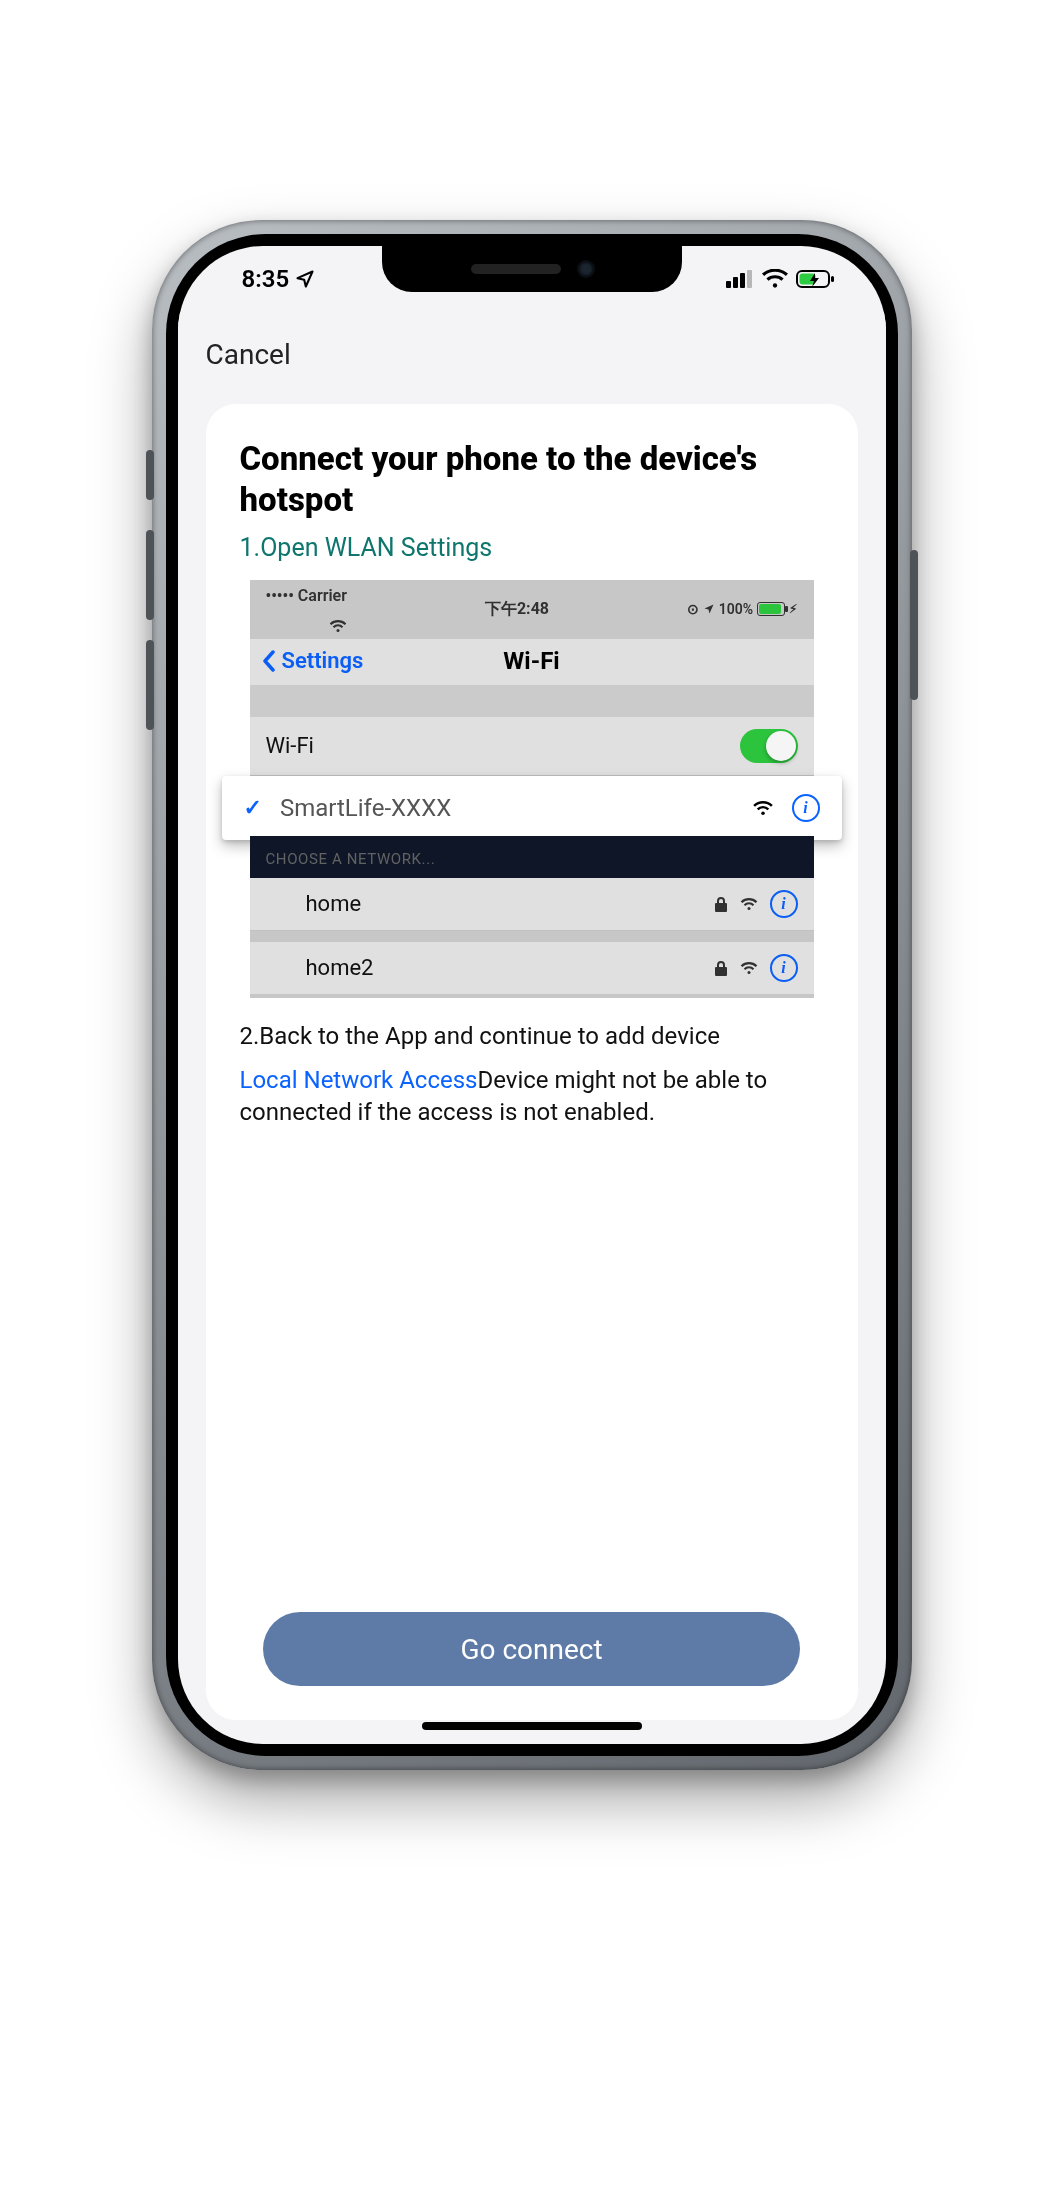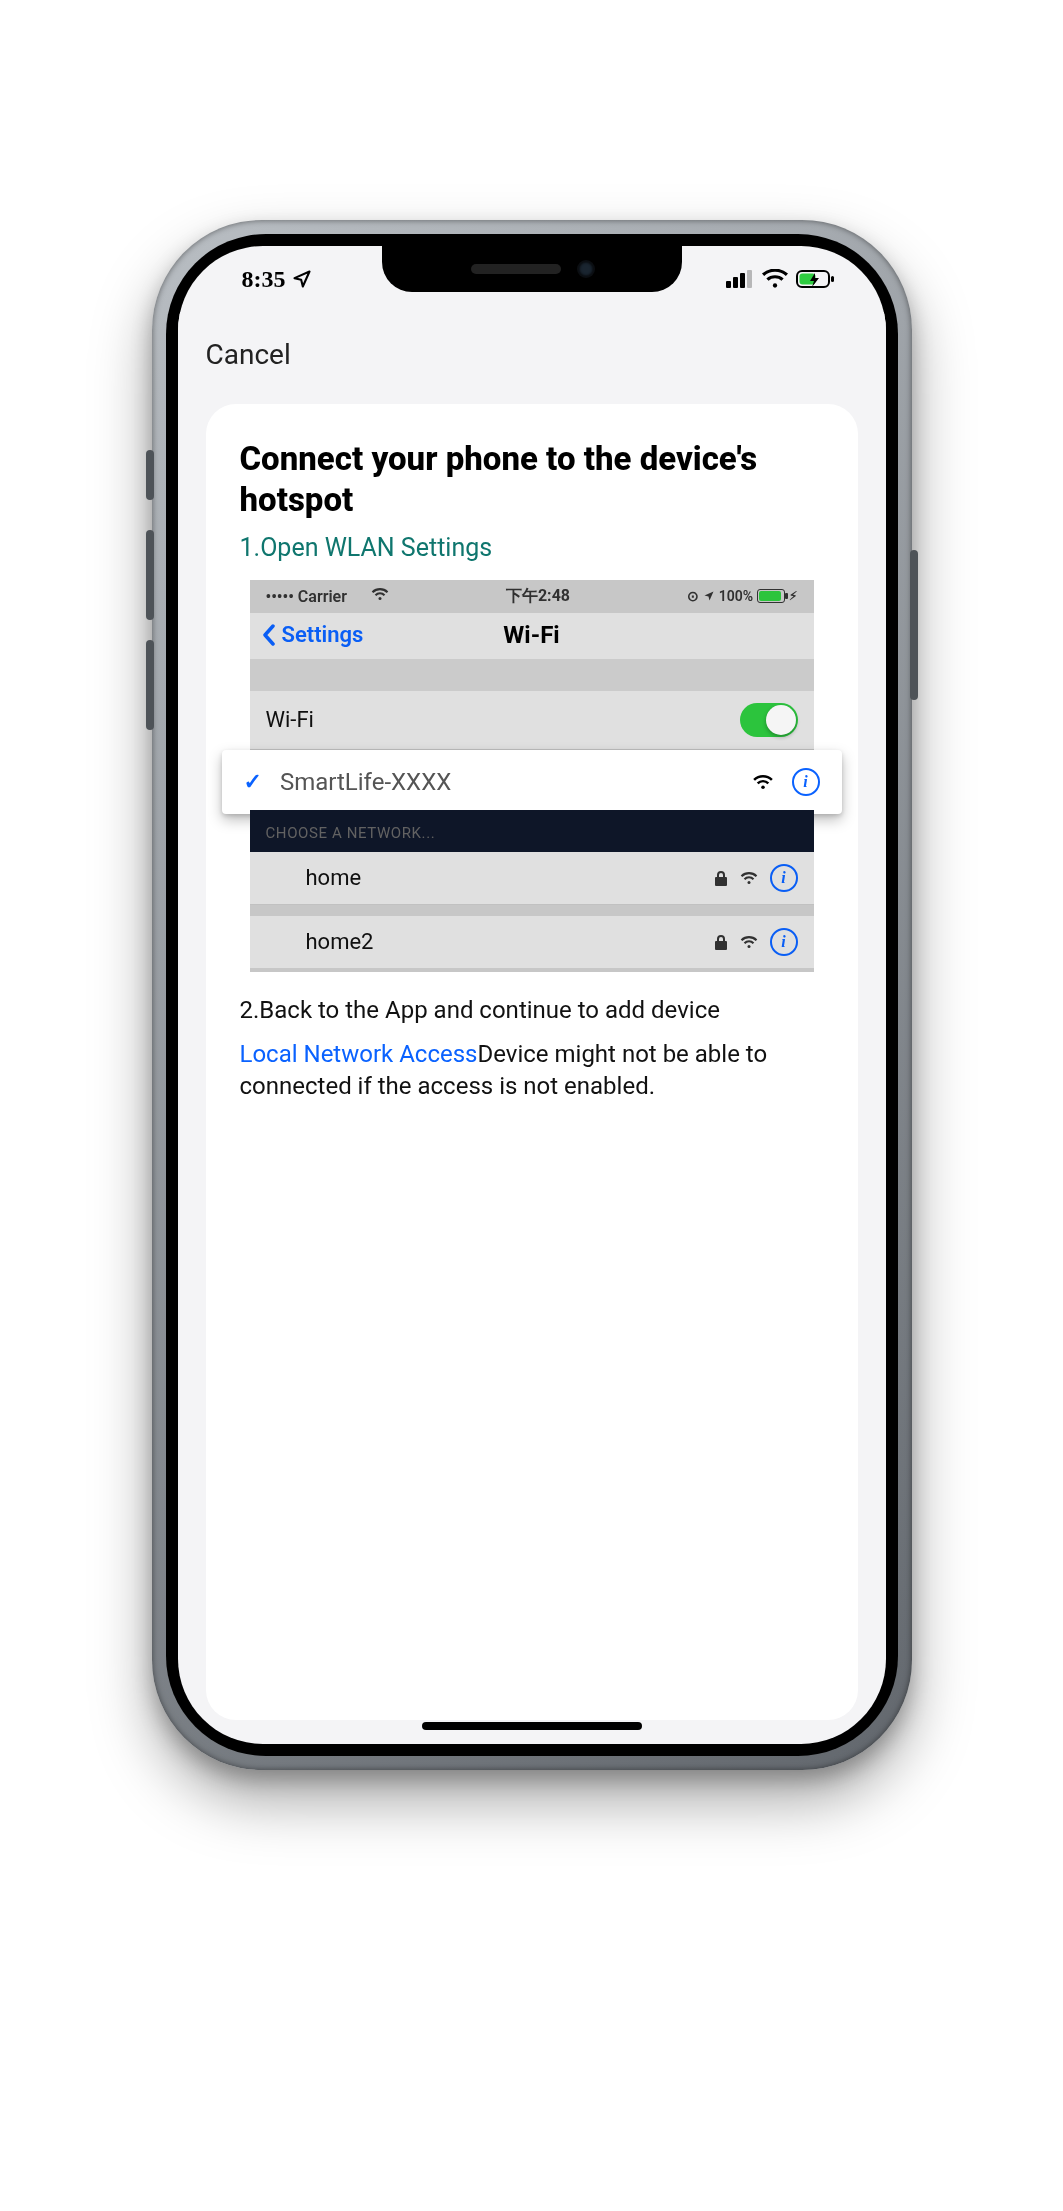--- a/index.html
+++ b/index.html
@@ -97,21 +97,20 @@
     position: absolute;
     top: 0; left: 0; right: 0;
     height: 66px;
     display: flex;
     align-items: center;
     justify-content: space-between;
     padding: 0 38px;
     z-index: 40;
     font-weight: 600;
     font-size: 24px;
-    font-family: Liberation Serif, serif;
   }
   .status-left {
     display:flex; align-items:center; gap:6px; padding-left: 26px;
   }
   .status-right {
     display:flex; align-items:center; gap:8px; padding-right: 12px;
   }
   .status-right svg, .status-left svg { display:block; }
   
   .content {
@@ -340,21 +339,21 @@
             </div>
           </div>
 
           <div class="card">
             <div class="card-title">Connect your phone to the device's hotspot</div>
             <div class="step-text">1.Open WLAN Settings</div>
 
             <div class="wifi-shot">
               <div class="wifi-dim">
                 <div class="wifi-status">
-                  <span style="display:flex;align-items:flex-start;gap:24px;">
+                  <span style="display:flex;align-items:flex-end;gap:14px;flex-direction:column;">
                     <span>••••• Carrier</span>
                     <svg class="mini-wifi" viewBox="0 0 24 18" fill="#333">
                       <path d="M12 17a2 2 0 1 0 0-4 2 2 0 0 0 0 4z"></path>
                       <path d="M5 9.5a10 10 0 0 1 14 0l-2 2a7 7 0 0 0-10 0z"></path>
                       <path d="M1 5.5a16 16 0 0 1 22 0l-2 2a13 13 0 0 0-18 0z"></path>
                     </svg>
                   </span>
                   <span class="center">下午2:48</span>
                   <span class="right">
                     <span>⊙</span>
@@ -435,20 +434,23 @@
             </div>
 
             <div class="step2-text">2.Back to the App and continue to add device</div>
 
             <div class="note-text">
               <span class="link">Local Network Access</span><span>Device might not be able to connected if the access is not enabled.</span>
             </div>
 
             <div class="spacer"></div>
 
+            <div class="go-button">
+              <span>Go connect</span>
+            </div>
           </div>
         </div>
 
         <div class="home-indicator"></div>
       </div>
     </div>
   </div>
 </div>
 
 </body></html>

